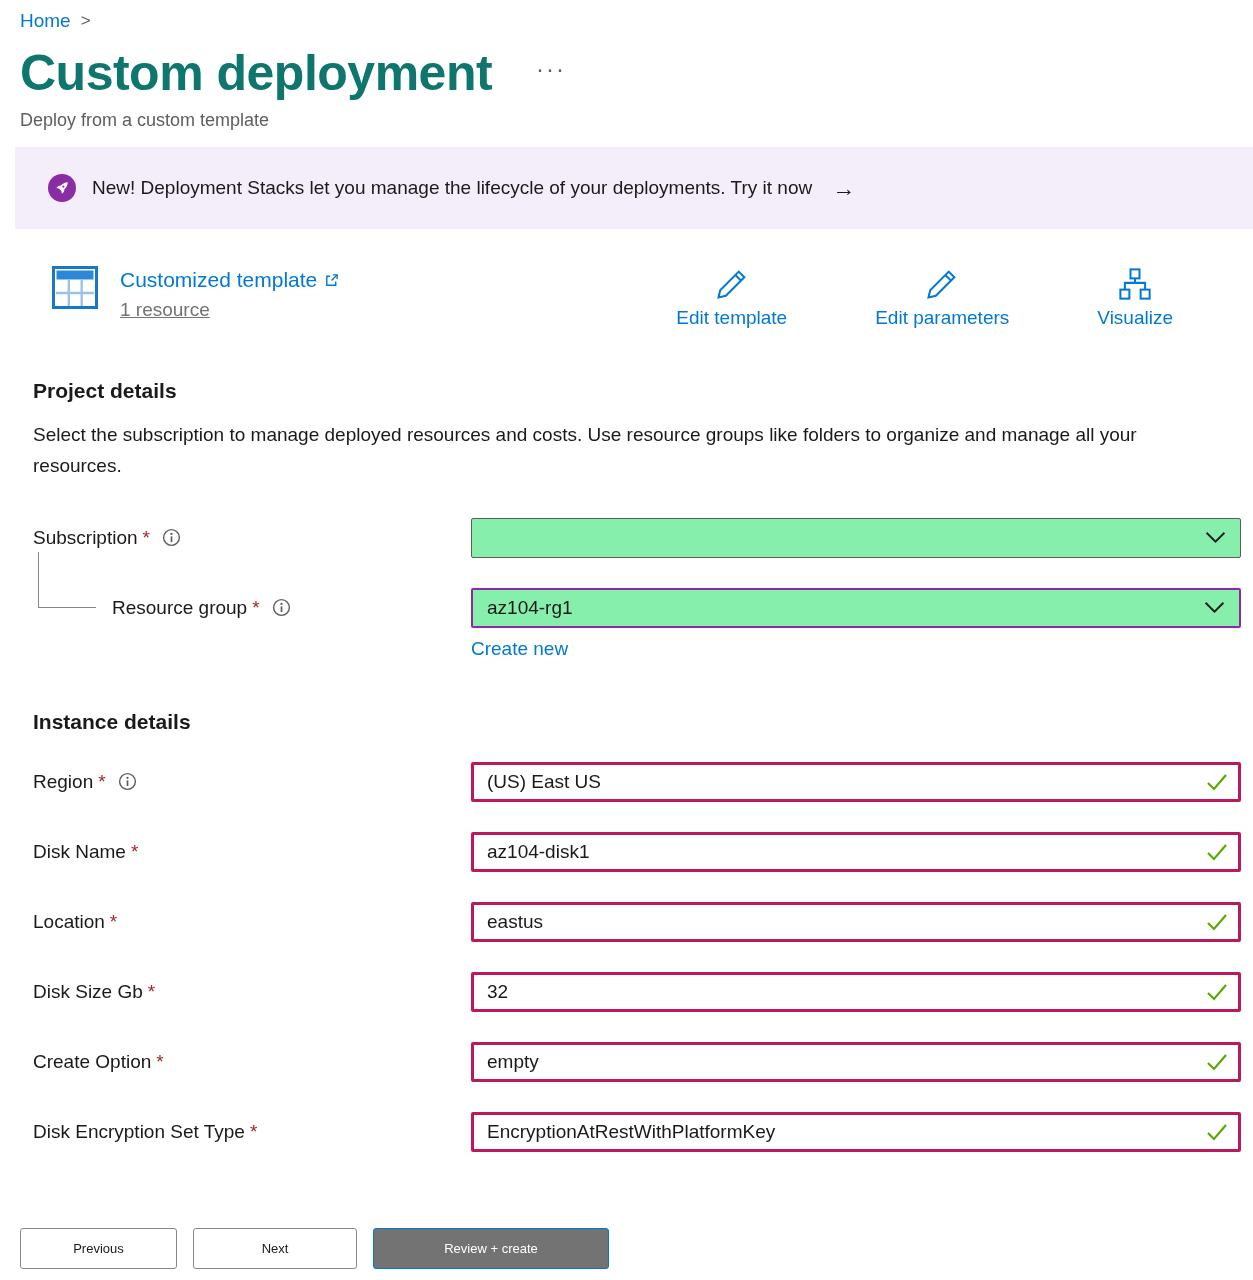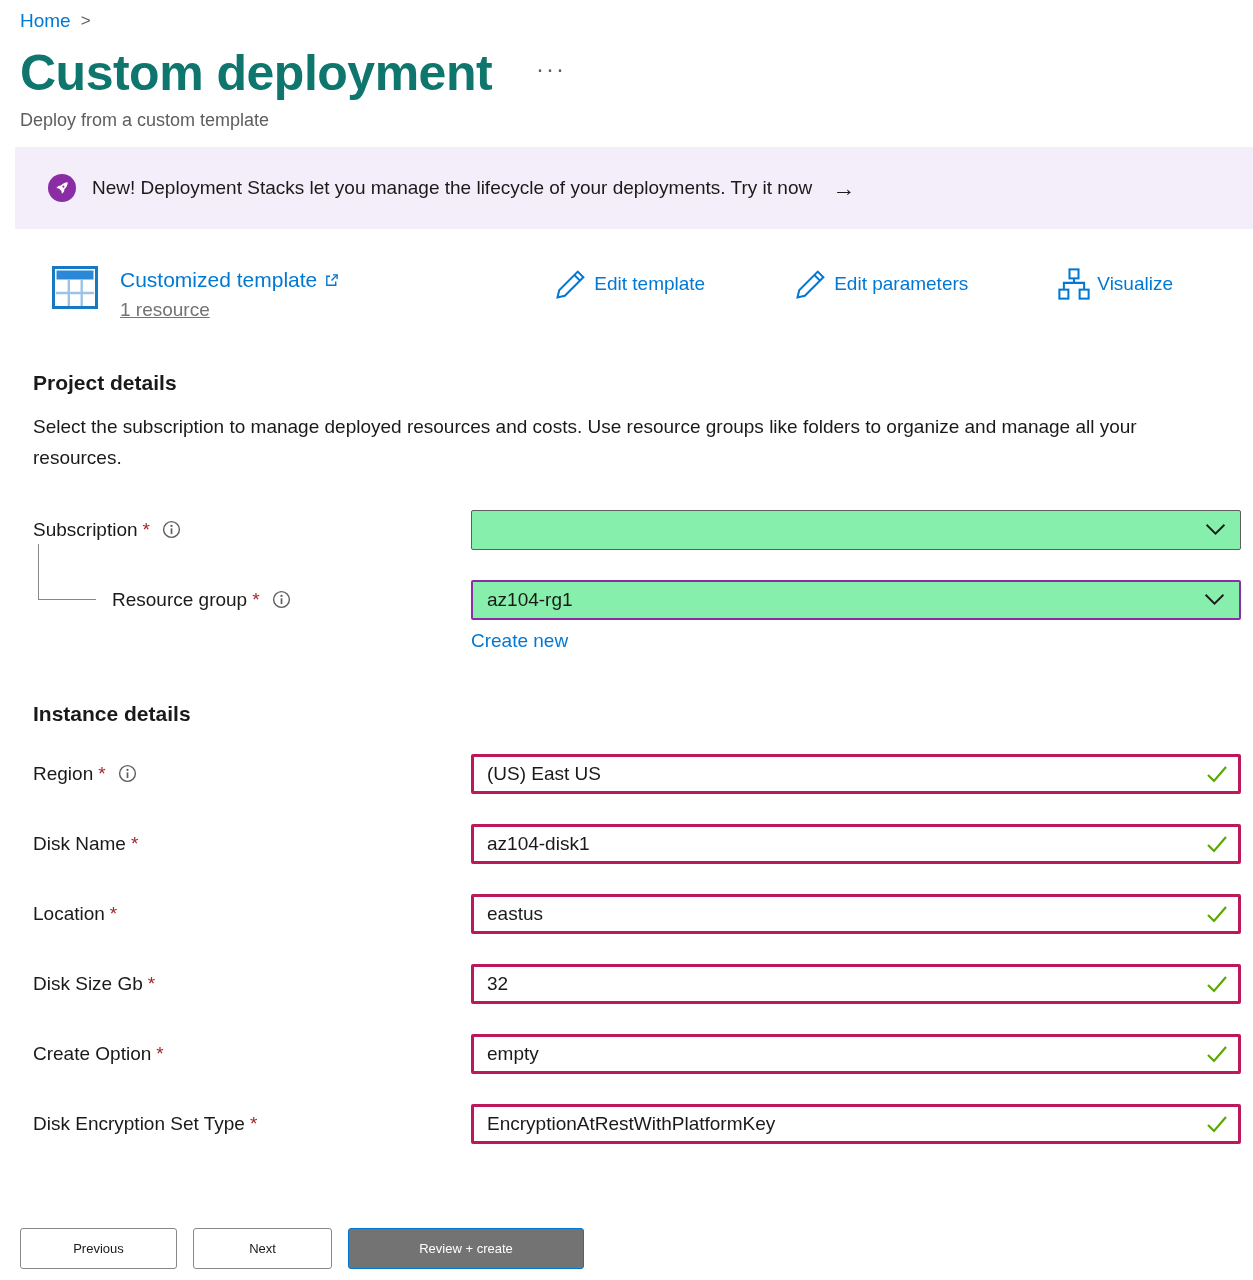--- a/index.html
+++ b/index.html
@@ -35,21 +35,21 @@
 
   
   .template-row { display: flex; justify-content: space-between; align-items: flex-start;
                   padding: 25px 80px 0 52px; }
   .template-left { display: flex; gap: 22px; align-items: flex-start; }
   .template-texts { padding-top: 2px; }
   .template-link { color: #0078d4; font-size: 21px; text-decoration: none; cursor: pointer;
                    display: inline-flex; align-items: center; gap: 7px; }
   .resource-count { font-size: 19px; color: #737373; margin-top: 7px; text-decoration: underline; }
   .template-actions { display: flex; gap: 88px; }
-  .action-item { display: flex; flex-direction: row; align-items: center; gap: 5px;
+  .action-item { display: flex; flex-direction: column; align-items: center; gap: 5px;
                  color: #0078d4; font-size: 19px; cursor: pointer; }
 
   
   .form-area { padding: 0 12px 0 33px; }
   h2 { font-size: 21px; font-weight: 700; color: #1b1a19; }
   .section-heading-project { margin-top: 50px; }
   .section-heading-instance { margin-top: 50px; margin-bottom: 28px; }
   .desc { font-size: 19px; line-height: 1.65; margin-top: 16px; max-width: 1150px; color: #1b1a19; }
 
   .project-section { position: relative; margin-top: 36px; }
@@ -78,21 +78,21 @@
   .create-new-link { color: #0078d4; font-size: 19px; text-decoration: none; cursor: pointer; display: inline-block; }
 
   
   .footer { position: absolute; left: 0; right: 0; bottom: 0; height: 64px; background: #ffffff;
             display: flex; align-items: flex-start; gap: 16px; padding: 12px 0 0 20px; z-index: 5; }
   .btn { height: 41px; font-size: 13px; border-radius: 3px; cursor: pointer;
          font-family: "Liberation Sans", sans-serif; }
   .btn.secondary { background: #fff; border: 1px solid #8a8886; color: #1b1a19; }
   .btn.primary { background: #737373; border: 1px solid #0078d4; color: #fff; font-weight: 400; }
   .btn-previous { width: 157px; }
-  .btn-next { width: 139px; }
+  .btn-next { width: 164px; }
   .btn-review { width: 236px; }
 </style>
 </head>
 <body>
 
 <div class="page">
 
   <div class="breadcrumb">
     <a href="#">Home</a>
     <span class="crumb-sep">&gt;</span>

